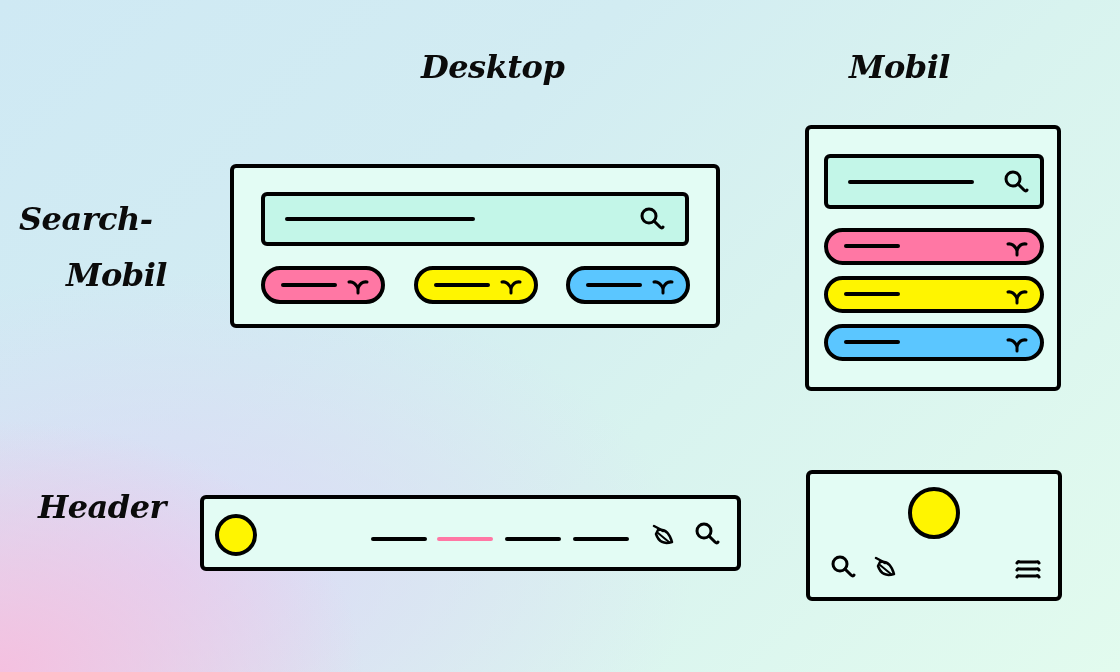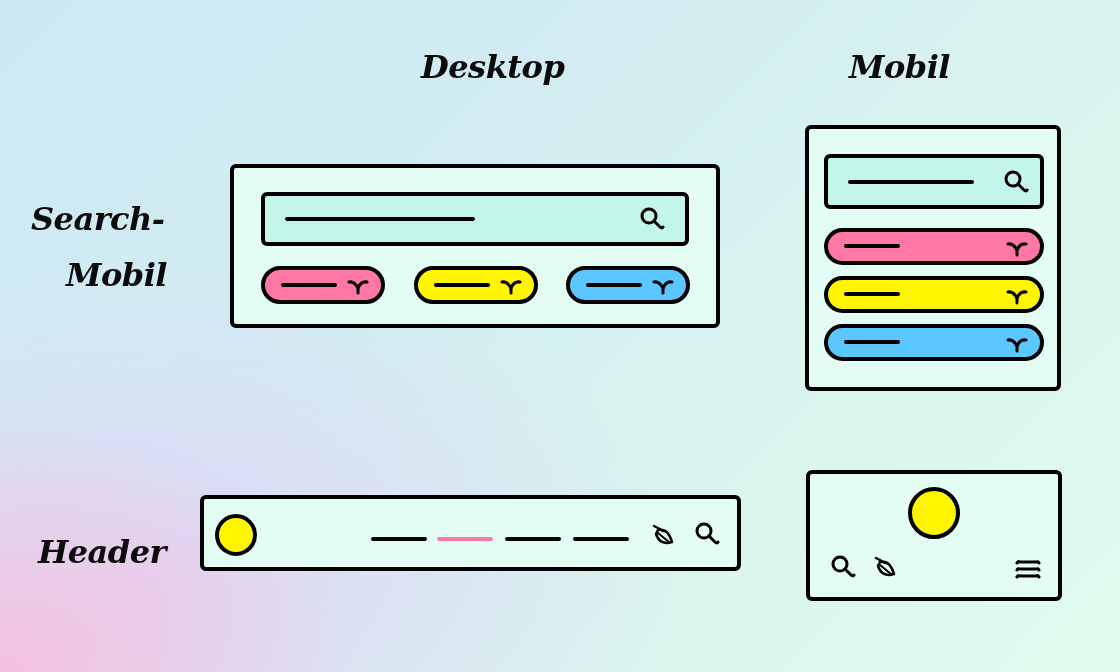--- a/index.html
+++ b/index.html
@@ -25,23 +25,23 @@
   .pill { position: absolute; border: 4px solid #000; border-radius: 20px; box-sizing: border-box; }
   .icon { position: absolute; display: block; }
   .circle { position: absolute; background: #fff500; border: 4px solid #000; border-radius: 50%; box-sizing: border-box; }
 </style>
 </head>
 <body>
 
 <div class="label" style="left:421px; top:48px;">Desktop</div>
 <div class="label" style="left:849px; top:48px;">Mobil</div>
 
-<div class="label" style="left:31px; top:200px;">Search-</div>
+<div class="label" style="left:19px; top:200px;">Search-</div>
 <div class="label" style="left:66px; top:256px;">Mobil</div>
-<div class="label" style="left:38px; top:533px;">Header</div>
+<div class="label" style="left:38px; top:488px;">Header</div>
 
 <div class="box" style="left:230px; top:164px; width:490px; height:164px;">
   <div class="searchbar" style="left:27px; top:24px; width:428px; height:54px;">
     <div class="line" style="left:20px; top:21px; width:190px;"></div>
     <svg class="icon" width="26" height="28" viewBox="0 0 26 28" style="left:374px; top:10px;">
       <circle cx="10" cy="10" r="7" fill="none" stroke="#000" stroke-width="3"></circle>
       <path d="M15 15 L21 21 Q23 23 24 21" fill="none" stroke="#000" stroke-width="3" stroke-linecap="round"></path>
     </svg>
   </div>
 

